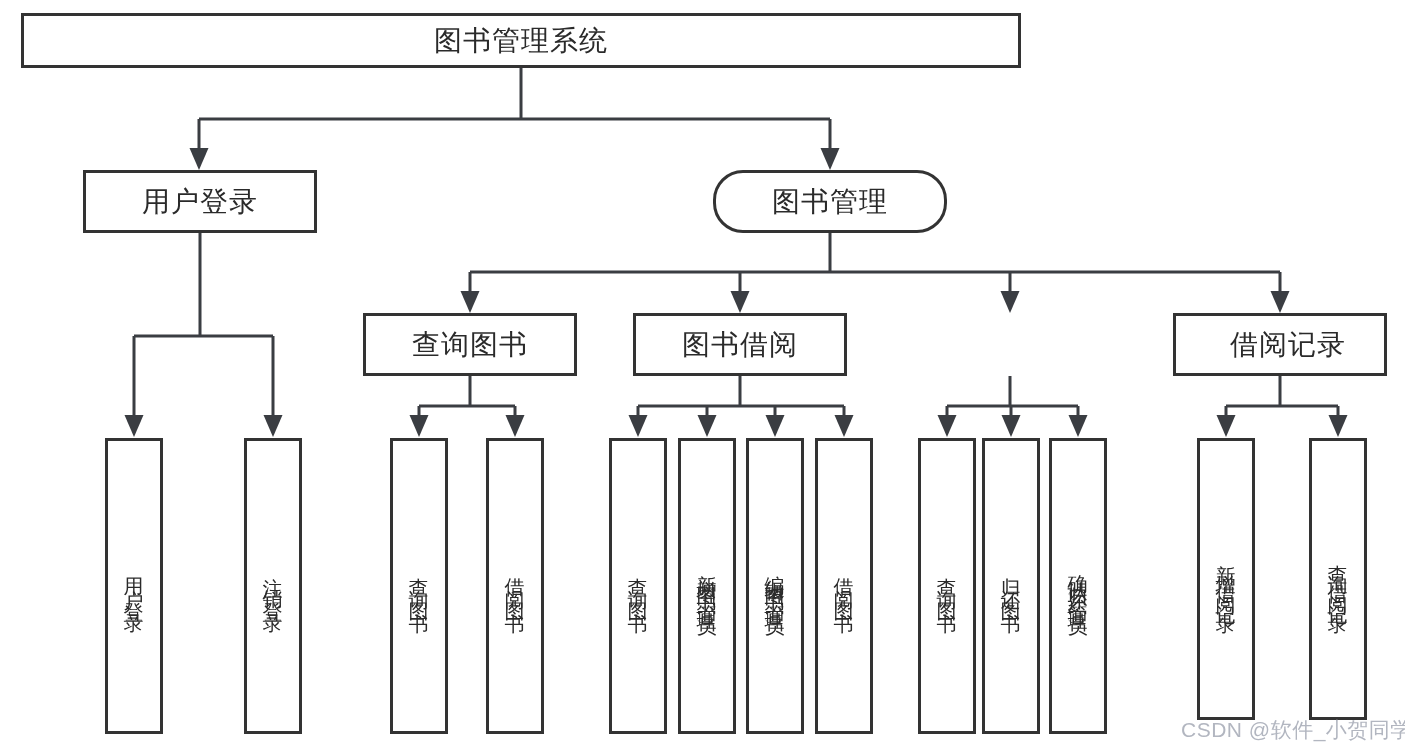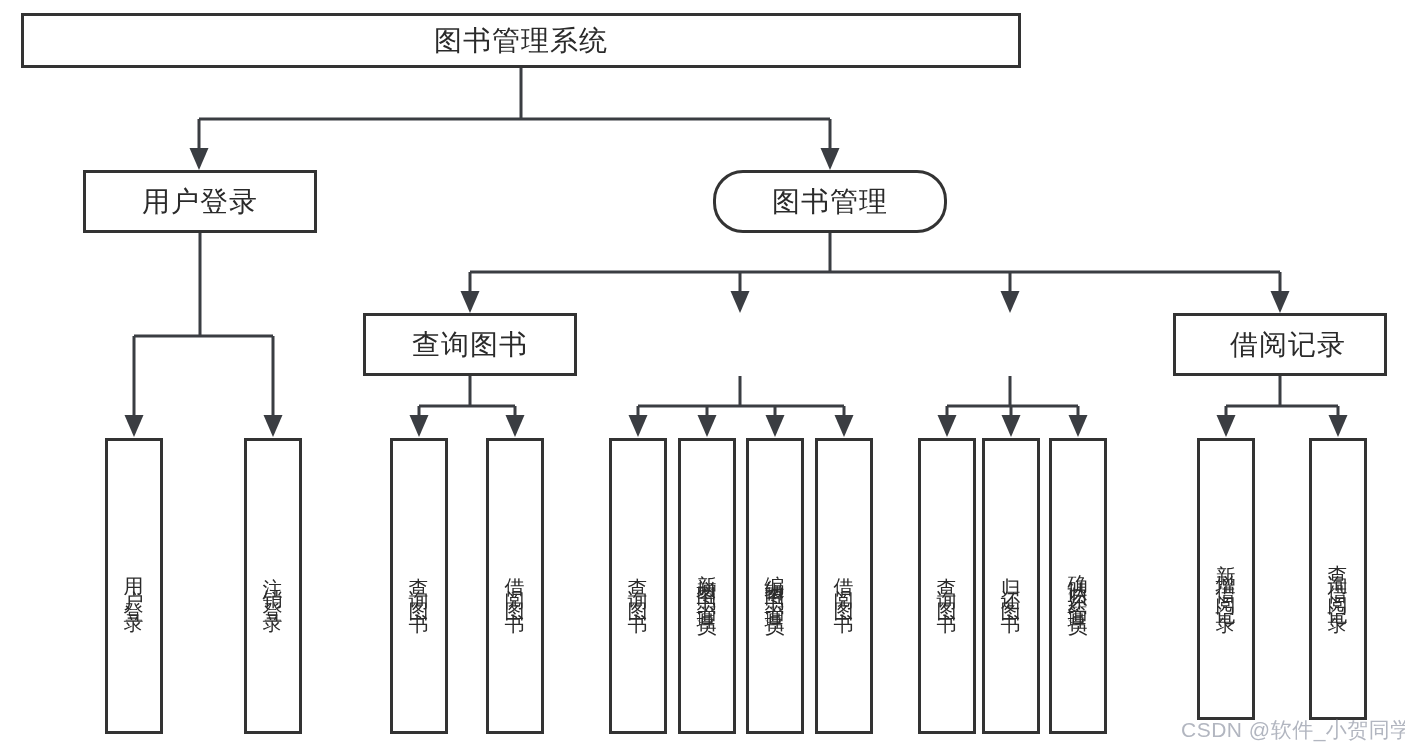--- a/index.html
+++ b/index.html
@@ -94,20 +94,21 @@
       <polygon points="1328.5,415 1347.5,415 1338,437"></polygon>
     </g>
   </svg>
 
   <div class="hbox" style="left:21px;top:13px;width:1000px;height:55px;">图书管理系统</div>
 
   <div class="hbox" style="left:83px;top:170px;width:234px;height:63px;">用户登录</div>
   <div class="hbox" style="left:713px;top:170px;width:234px;height:63px;border-radius:30px;">图书管理</div>
 
   <div class="hbox" style="left:363px;top:313px;width:214px;height:63px;">查询图书</div>
+  <div class="hbox" style="left:633px;top:313px;width:214px;height:63px;">图书借阅</div>
   <div class="hbox" style="left:1173px;top:313px;width:214px;height:63px;padding-left:16px;">借阅记录</div>
 
   <div class="vbox v4" style="left:105px;top:438px;width:58px;height:296px;">
     <span>用户登录</span>
   </div>
   <div class="vbox v4" style="left:244px;top:438px;width:58px;height:296px;">
     <span>注销登录</span>
   </div>
 
   <div class="vbox v4" style="left:390px;top:438px;width:58px;height:296px;">

